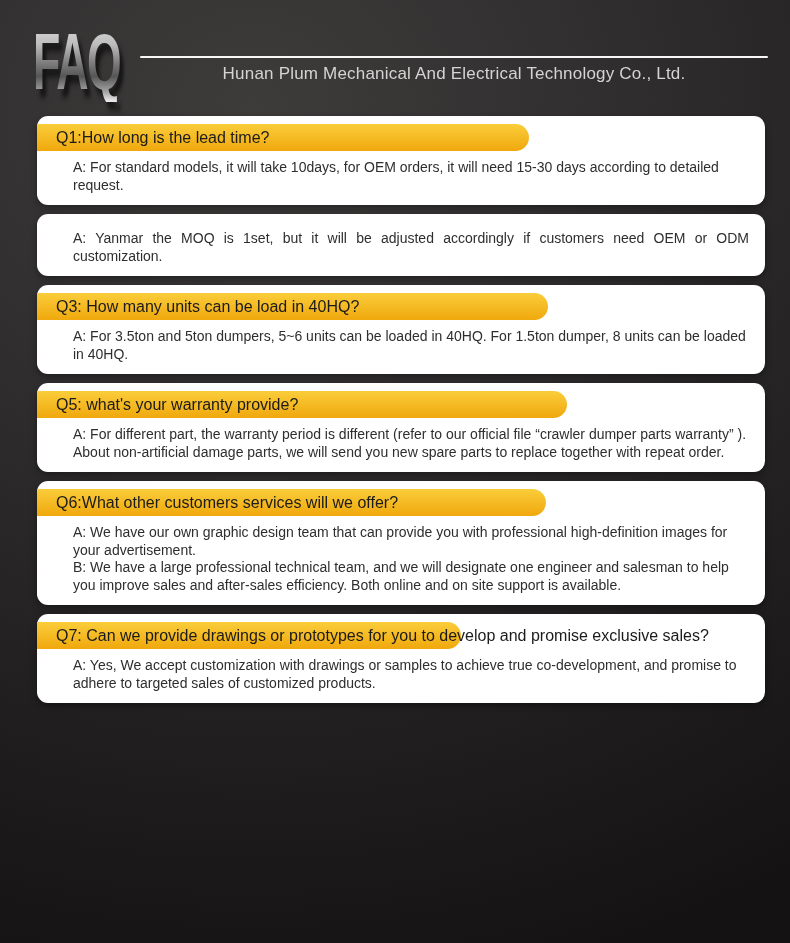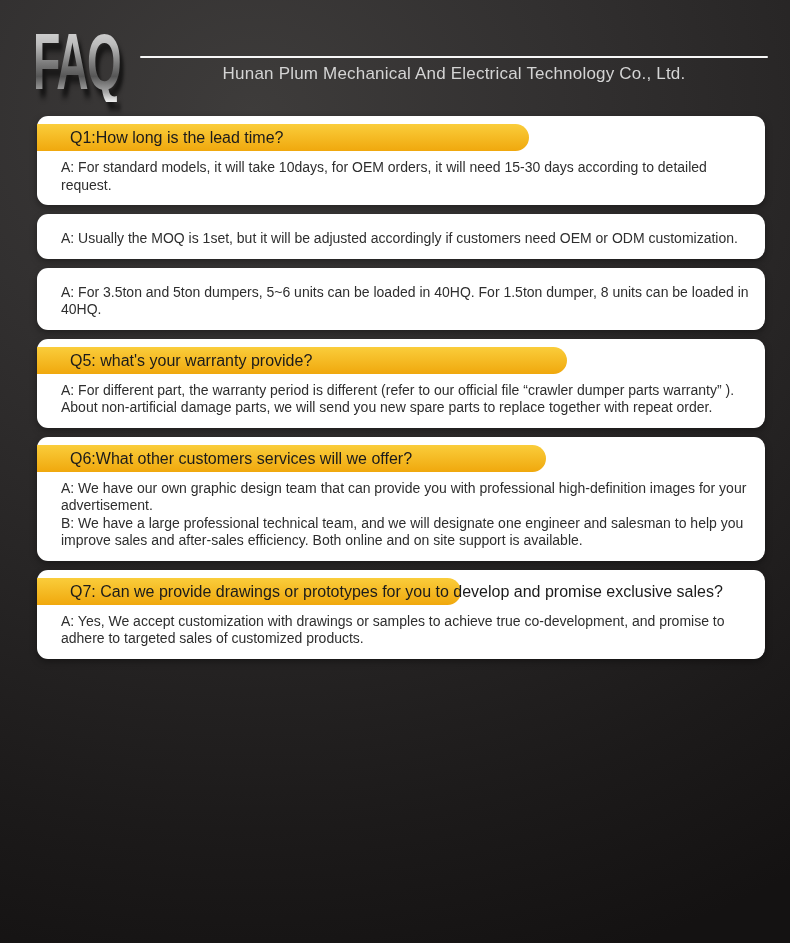--- a/index.html
+++ b/index.html
@@ -42,25 +42,25 @@
     box-shadow: 0 3px 7px rgba(0,0,0,0.35);
   }
   .q-header { position: relative; }
   .q-pill {
     position: absolute; left: 0; top: 0; height: 100%;
     border-radius: 0 999px 999px 0;
     background: linear-gradient(180deg, var(--pill-top, #FACD3B) 0%, var(--pill-bottom, #F0A80D) 100%);
   }
   .q-text {
     position: relative; z-index: 1;
-    padding: 3px 16px 3px 33px;
+    padding: 3px 16px 3px 19px;
     font-size: 16px; line-height: 21px; color: #1b1b1b;
   }
   .answer {
-    margin: 8px 16px 0 24px;
+    margin: 8px 16px 0 36px;
     font-size: 14px; line-height: 17.5px; color: #2e2e2e;
     white-space: pre-line;
   }
   
   .card:nth-of-type(1) .q-pill { width: 492px; }
   .card:nth-of-type(2) .q-pill { width: 380px; }
   .card:nth-of-type(3) .q-pill { width: 511px; }
   .card:nth-of-type(4) .q-pill { width: 530px; }
   .card:nth-of-type(5) .q-pill { width: 509px; }
   .card:nth-of-type(6) .q-pill { width: 424px; }
@@ -83,24 +83,28 @@
 
     <section class="card">
       <div class="q-header">
         <span class="q-pill"></span>
         <div class="q-text">Q1:How long is the lead time?</div>
       </div>
       <div class="answer">A: For standard models, it will take 10days, for OEM orders, it will need 15-30 days according to detailed request.</div>
     </section>
 
     <section class="card">
-      <div class="answer">A: Usually the MOQ is 1set, but it will be adjusted accordingly if customers need OEM or ODM customization.</div>
+      <div class="answer">A: Yanmar the MOQ is 1set, but it will be adjusted accordingly if customers need OEM or ODM customization.</div>
     </section>
 
     <section class="card">
+      <div class="q-header">
+        <span class="q-pill"></span>
+        <div class="q-text">Q3: How many units can be load in 40HQ?</div>
+      </div>
       <div class="answer">A: For 3.5ton and 5ton dumpers, 5~6 units can be loaded in 40HQ. For 1.5ton dumper, 8 units can be loaded in 40HQ.</div>
     </section>
 
 
     <section class="card">
       <div class="q-header">
         <span class="q-pill"></span>
         <div class="q-text">Q5: what's your warranty provide?</div>
       </div>
       <div class="answer">A: For different part, the warranty period is different (refer to our official file “crawler dumper parts warranty” ). About non-artificial damage parts, we will send you new spare parts to replace together with repeat order.</div>

